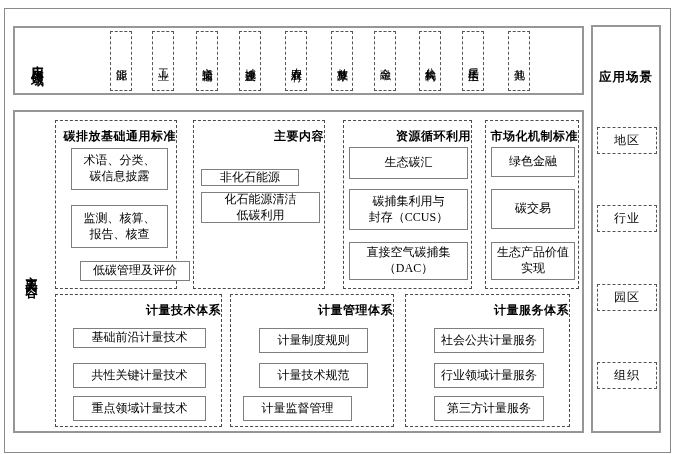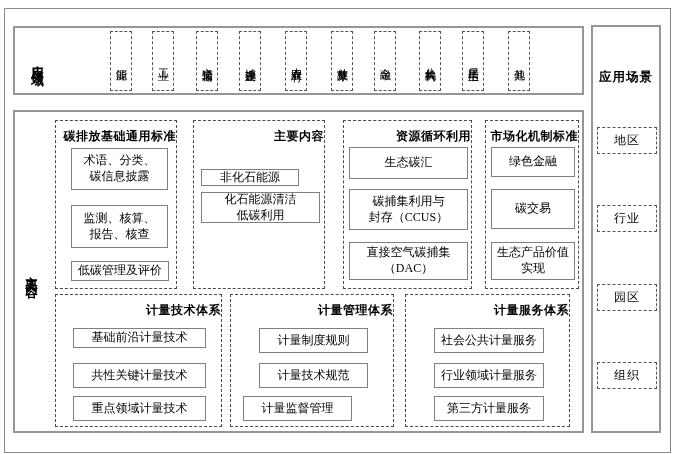--- a/index.html
+++ b/index.html
@@ -84,21 +84,21 @@
 
   <div class="solid-box main-box">
     <div class="side-label main-label vtxt">主要内容</div>
 
     <section class="group" style="left:40px;top:8px;width:122px;height:169px">
       <div class="group-title">碳排放基础通用标准</div>
       <div class="item" style="left:15px;top:27px;width:97px;height:42px">术语、分类、
 碳信息披露</div>
       <div class="item" style="left:15px;top:84px;width:97px;height:43px">监测、核算、
 报告、核查</div>
-      <div class="item" style="left:15px;top:140px;width:98px;height:20px">低碳管理及评价</div>
+      <div class="item" style="left:24px;top:140px;width:110px;height:20px">低碳管理及评价</div>
     </section>
 
     <section class="group" style="left:178px;top:8px;width:132px;height:169px">
       <div class="group-title">主要内容</div>
       <div class="item" style="left:7px;top:48px;width:98px;height:17px">非化石能源</div>
       <div class="item" style="left:7px;top:71px;width:119px;height:31px">化石能源清洁
 低碳利用</div>
     </section>
 
     <section class="group" style="left:328px;top:8px;width:129px;height:169px">

